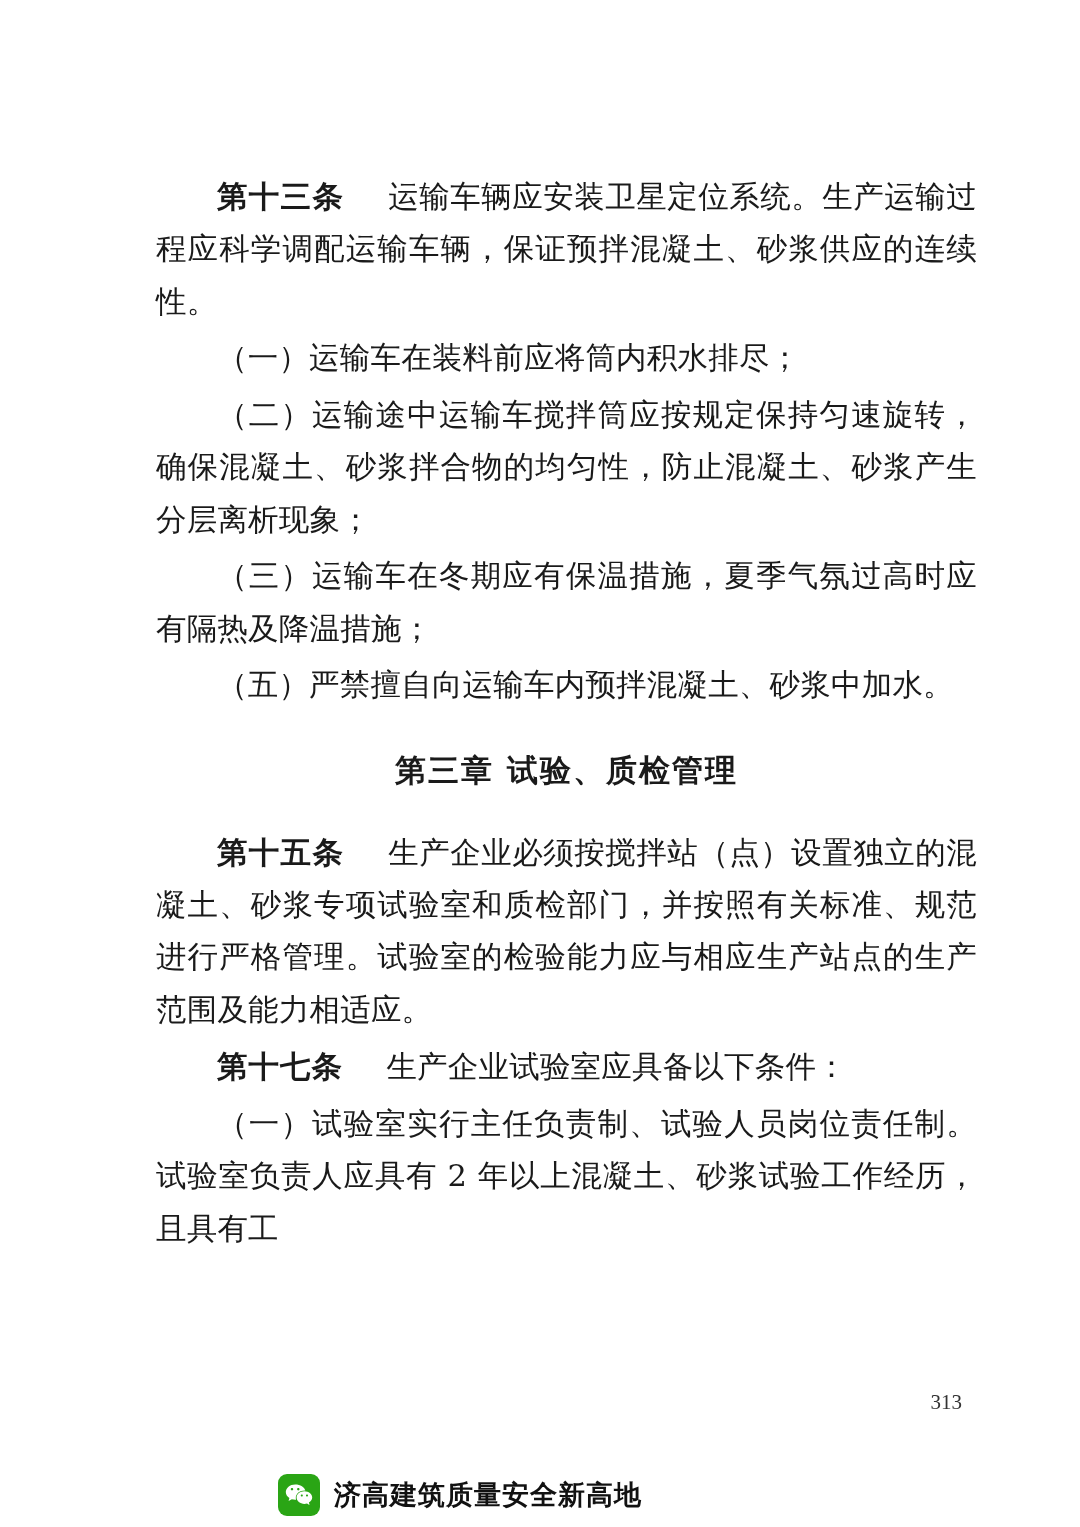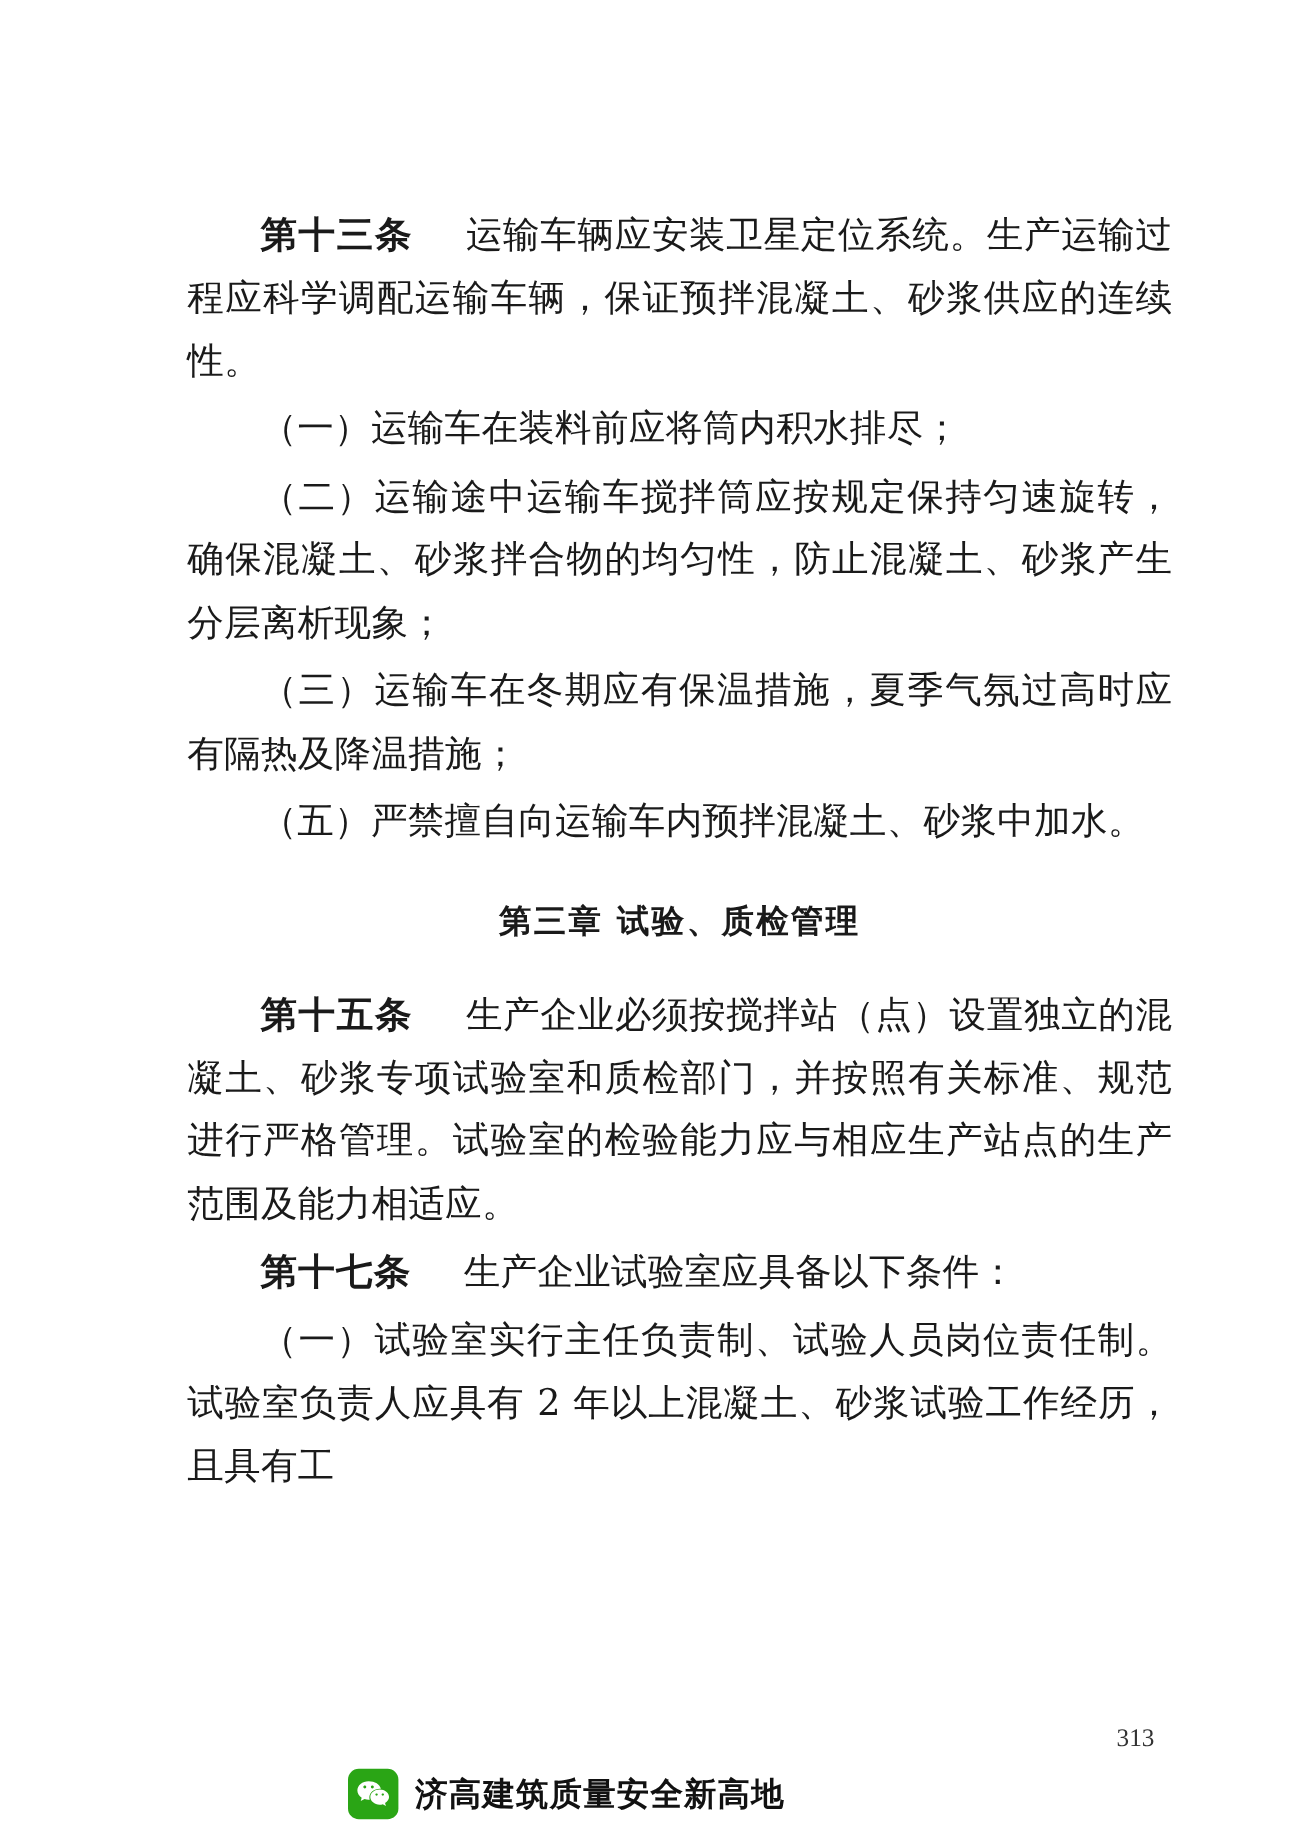--- a/index.html
+++ b/index.html
@@ -33,37 +33,37 @@
     letter-spacing: 0.2px;
   }
   .para.indent {
     text-indent: 61px;
   }
   .art-label {
     font-weight: bold;
     letter-spacing: 1px;
   }
   .chapter-head {
-    font-size: 27px;
+    font-size: 31px;
     font-weight: bold;
     text-align: center;
     letter-spacing: 2px;
     margin: 38px 0 34px 0;
   }
   .page-number {
     position: absolute;
     right: 118px;
-    top: 1436px;
+    top: 1390px;
     font-size: 21px;
     font-family: "Liberation Serif", serif;
     color: #333;
   }
   .footer-bar {
     position: absolute;
-    left: 16px;
+    left: 4px;
     bottom: 0;
     width: 912px;
     height: 64px;
     background: #ffffff;
     display: flex;
     align-items: center;
     justify-content: center;
   }
   .wechat-badge {
     display: flex;

